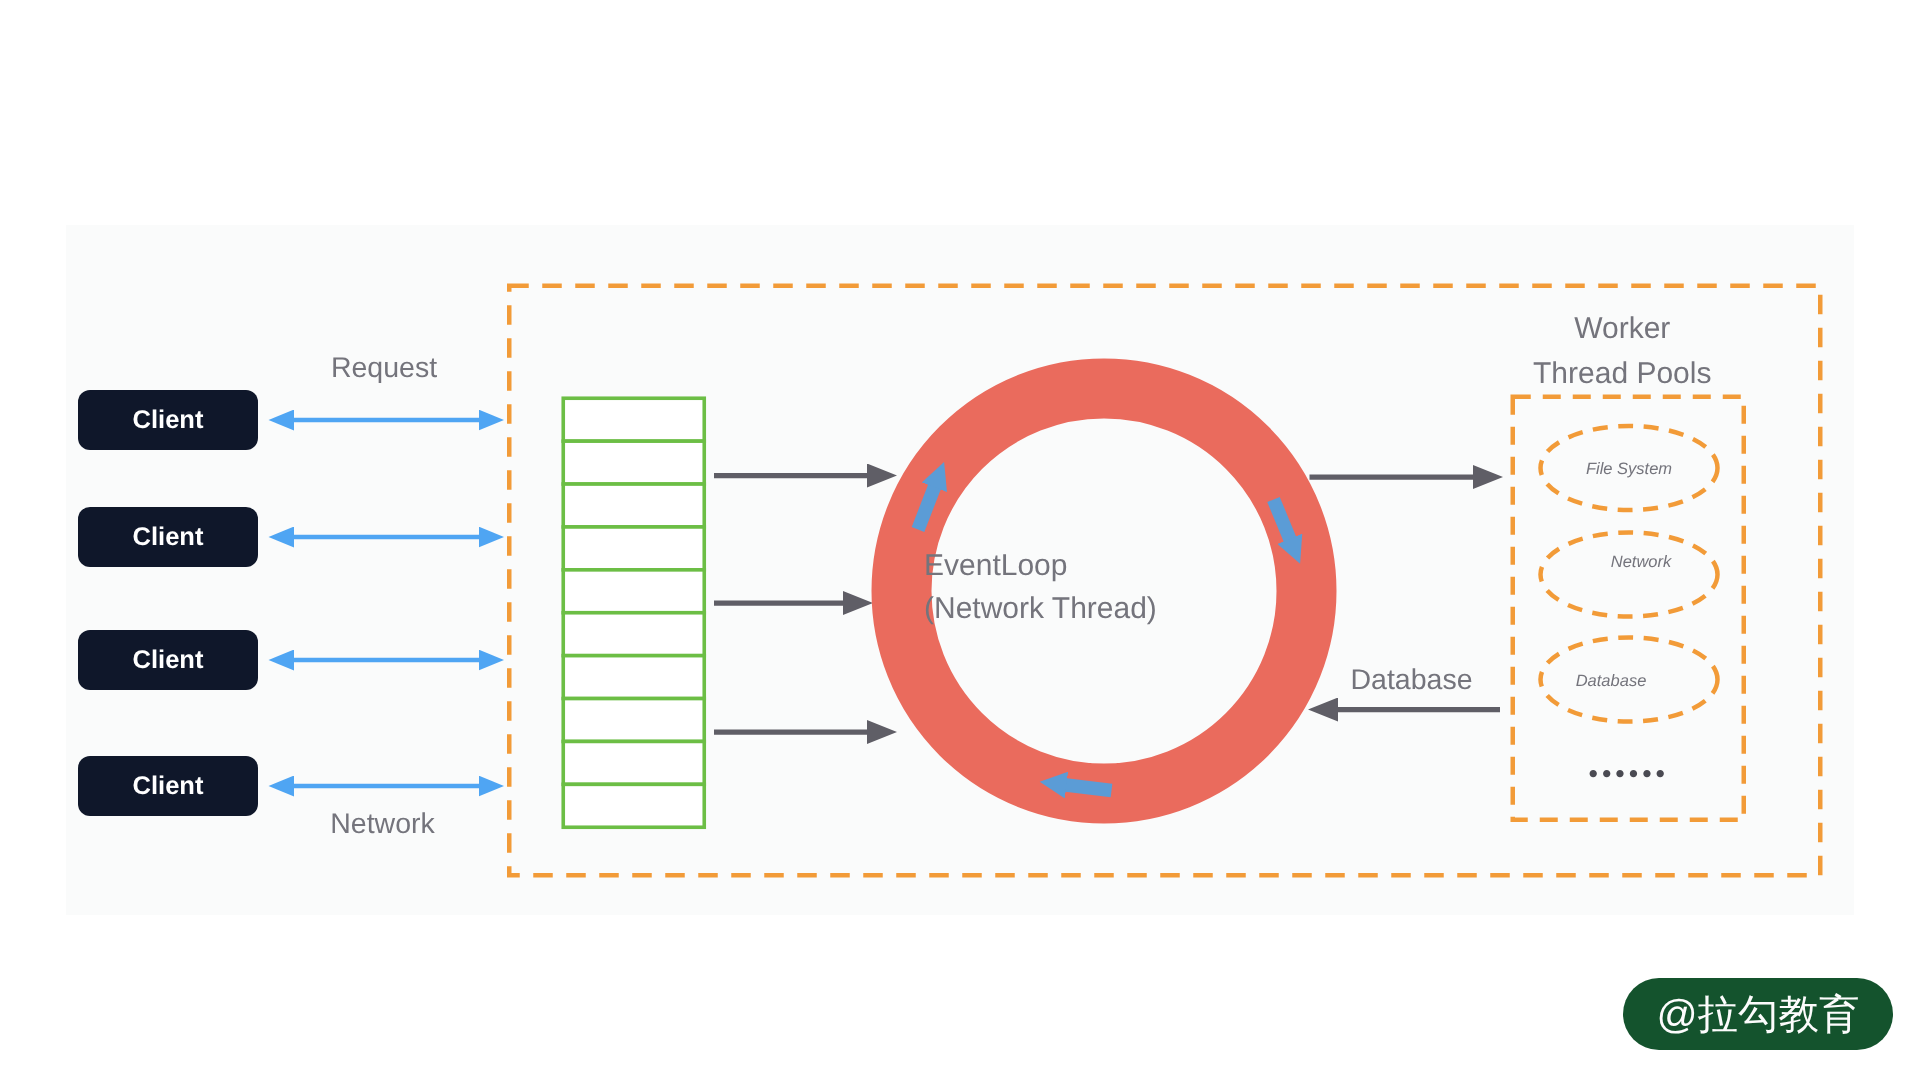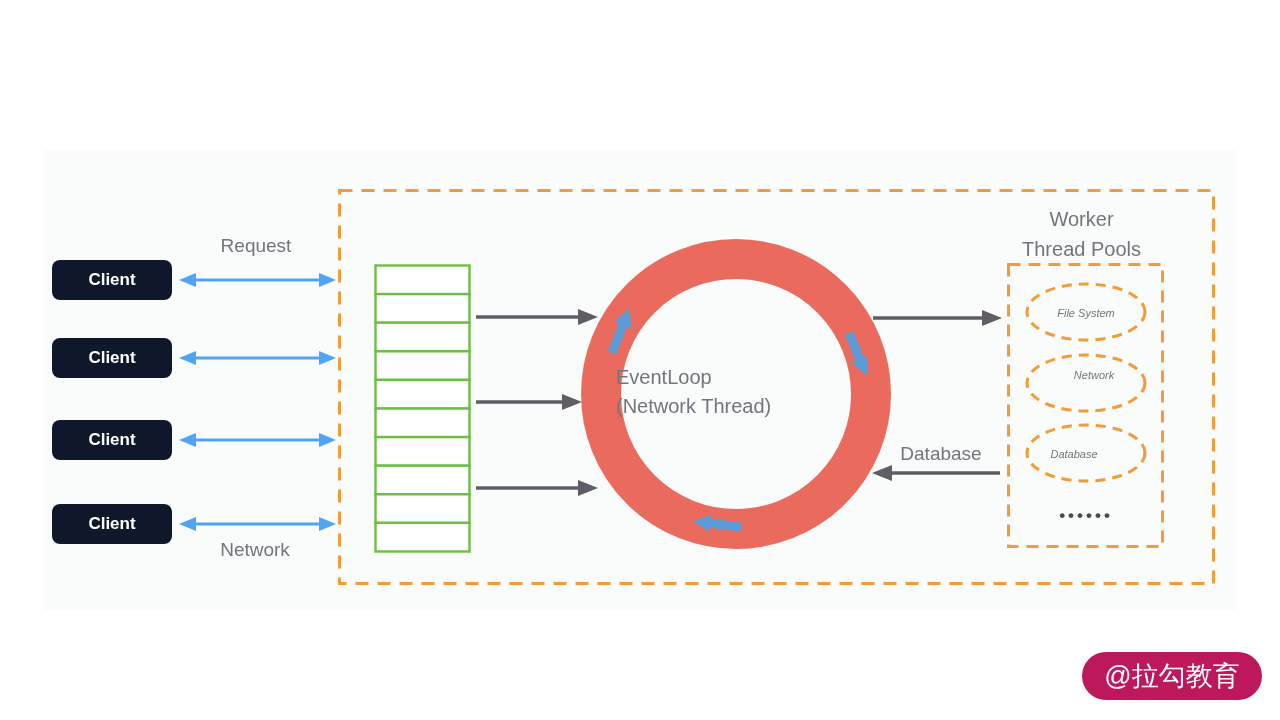--- a/index.html
+++ b/index.html
@@ -11,21 +11,21 @@
   .lbl-19{font-size:19px;line-height:24px;}
   .lbl-20{font-size:20px;line-height:30px;}
   .lbl-15{font-size:11px;line-height:18px;font-style:italic;}
   .client-box{position:absolute;left:52px;width:120px;height:40px;background:#0f172a;
     border-radius:8px;color:#ffffff;font-size:17px;font-weight:bold;text-align:center;
     line-height:40px;}
   .loop-text{position:absolute;left:616px;width:240px;text-align:left;color:#74747C;
     font-size:20px;line-height:29px;}
   .dots{position:absolute;left:1026px;top:506px;width:120px;text-align:center;color:#4A4A52;
     font-size:17px;font-weight:bold;letter-spacing:3px;}
-  .watermark{position:absolute;left:1082px;top:652px;width:180px;height:48px;background:#be185d;
+  .watermark{position:absolute;left:1082px;top:652px;width:180px;height:48px;background:#14532d;
     border-radius:24px;color:#FCFCFC;font-size:27px;line-height:48px;text-align:center;}
 </style>
 </head>
 <body>
 
 <div id="stage">
 
   <div class="panel"></div>
 
   <svg class="layer" viewBox="0 0 1280 720">

